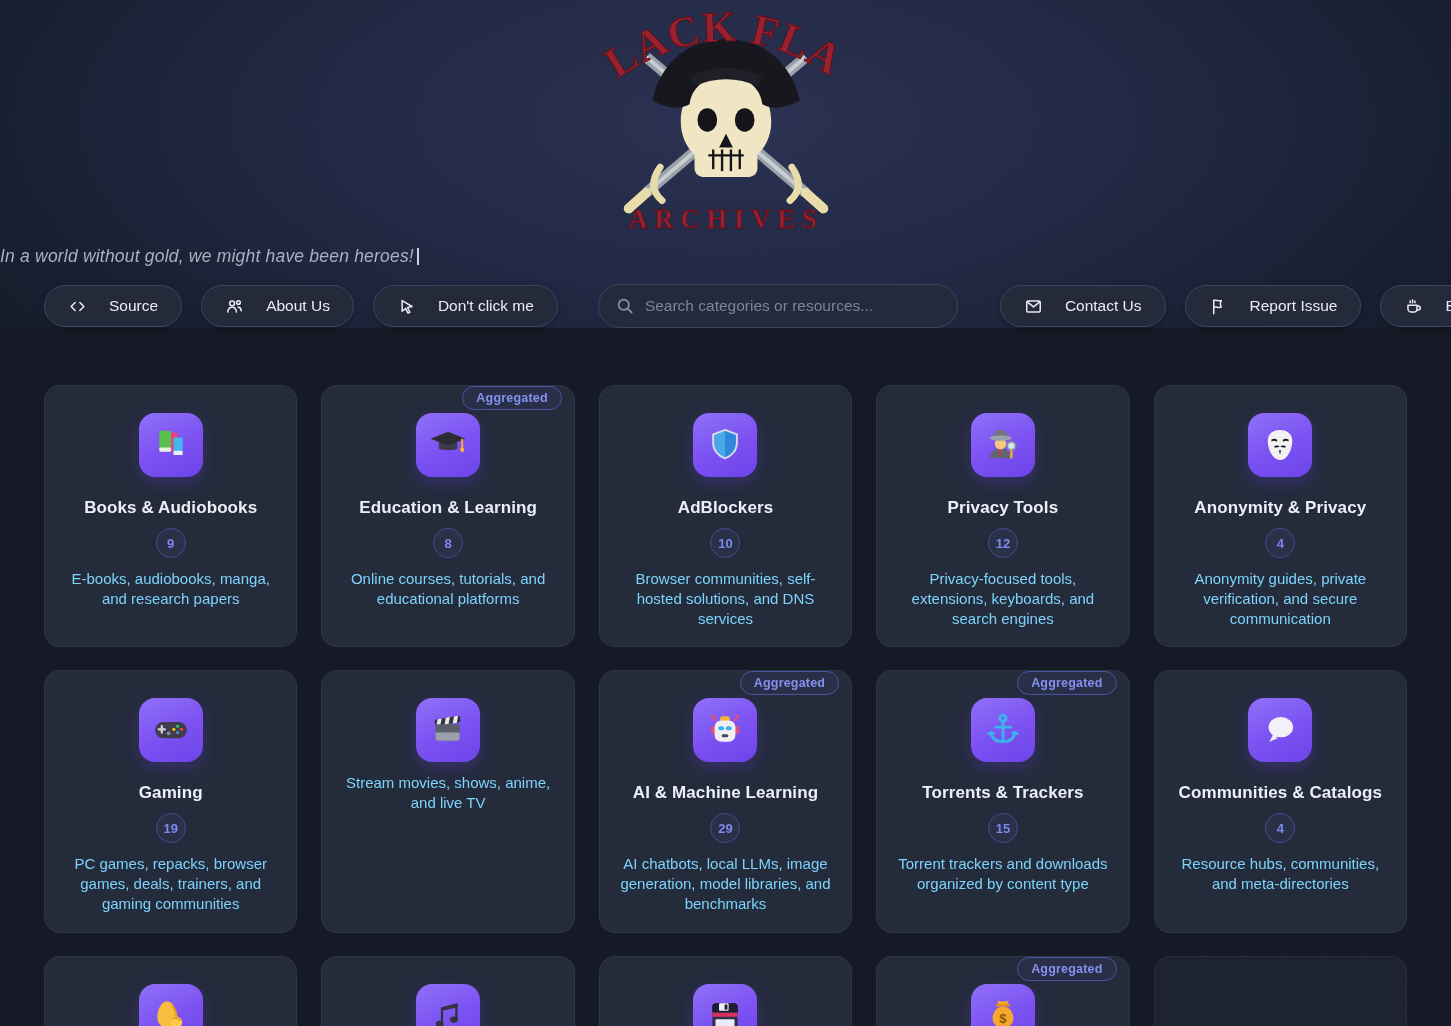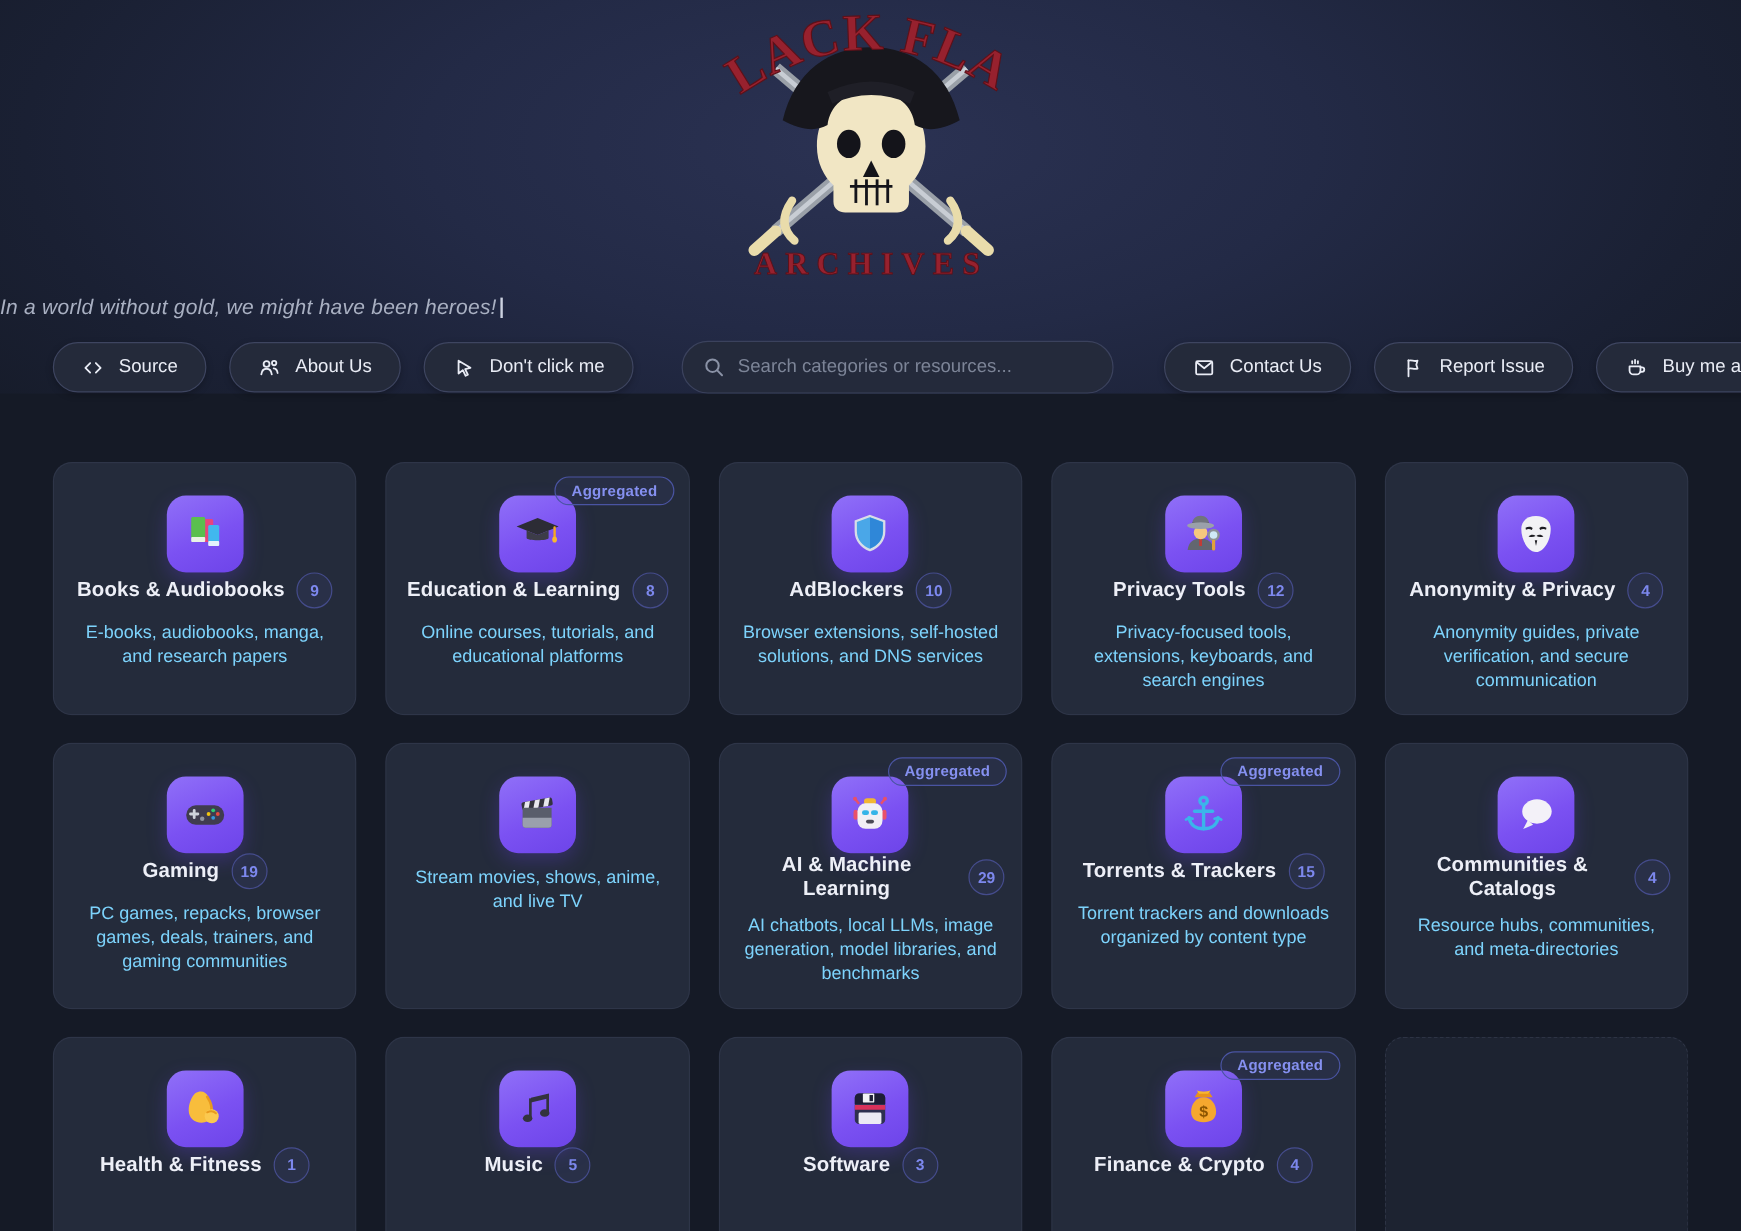--- a/index.html
+++ b/index.html
@@ -27,21 +27,21 @@
   .caret { display:inline-block; width:2px; height:17px; background:#ccd2e0;
     vertical-align:-3px; margin-left:3px; }
 
   
   .toolbar {
     display:flex; align-items:center; justify-content:space-between;
     padding:0 44px; margin-top:17px;
   }
   .nav-group { display:flex; align-items:center; gap:19px; }
   .pill-btn {
-    display:inline-flex; align-items:center; gap:12px;
+    display:inline-flex; align-items:center; gap:22px;
     height:42px; padding:0 23px; border-radius:21px;
     background:#242a3a; border:1px solid #3e4560;
     color:#e9ecf5; font-size:15.5px; font-family:inherit; cursor:pointer;
     box-shadow:0 2px 6px rgba(0,0,0,.25); white-space:nowrap;
   }
   .btn-icon { display:inline-flex; align-items:center; }
   .btn-icon svg { display:block; }
 
   .search-wrap {
     position:relative; width:360px; height:44px; flex:0 0 auto;
@@ -66,36 +66,36 @@
     border:1px solid rgba(140,150,190,.10); border-radius:16px;
     min-height:198px; padding:27px 14px 18px; text-align:center;
     cursor:pointer;
   }
   .card.empty {
     background:rgba(36,43,59,.55);
     border:1px dashed rgba(140,150,190,.14);
     cursor:default;
   }
   .agg-badge {
-    position:absolute; top:11px; right:12px;
+    position:absolute; top:0; right:12px;
     padding:4px 13px; border-radius:999px;
     border:1px solid #4a54a2; color:#8590f0;
     background:rgba(74,84,162,.10);
     font-size:12.5px; font-weight:bold; letter-spacing:.2px;
   }
   .tile {
     width:64px; height:64px; margin:0 auto; border-radius:16px;
     background:linear-gradient(155deg,#9070f8 0%,#7b51f2 55%,#6d44e9 100%);
     display:flex; align-items:center; justify-content:center;
     box-shadow:0 6px 16px rgba(104,66,232,.28);
   }
   .tile svg { display:block; }
   .title-row {
-    display:flex; align-items:center;
-    justify-content:center; gap:10px;
+    margin-top:21px; display:flex; align-items:center;
+    justify-content:center; gap:10px;flex-direction:column;
   }
   .card-title { font-size:17px; font-weight:bold; color:#edeff7; letter-spacing:.1px; }
   .count-badge {
     width:30px; height:30px; border-radius:50%; flex:0 0 auto;
     border:1.5px solid #454c8c; background:rgba(69,76,140,.16);
     color:#7d88ee; font-size:13px; font-weight:bold;
     display:flex; align-items:center; justify-content:center;
   }
   .card-desc {
     margin:11px auto 0; color:#7dd3fc; font-size:15px; line-height:1.32;
@@ -276,21 +276,21 @@
             <svg width="38" height="38" viewBox="0 0 48 48">
               <path d="M24 5l15 5.5V21c0 9.5-6.5 17-15 20-8.5-3-15-10.5-15-20V10.5z" fill="#4aa7e8" stroke="#d8dee8" stroke-width="2.4"></path>
               <path d="M24 6.5l13.5 5V21c0 8.6-5.8 15.4-13.5 18.2z" fill="#2f87d8"></path>
             </svg>
           </span>
         </div>
     <div class="title-row">
       <h3 class="card-title">AdBlockers</h3>
       <span class="count-badge">10</span>
     </div>
-    <p class="card-desc">Browser extensions, self-hosted solutions, and DNS services</p>
+    <p class="card-desc">Browser communities, self-hosted solutions, and DNS services</p>
   </article>
 
   <article class="card">
 
     <div class="tile">
           <span class="tile-icon">
             <svg width="40" height="40" viewBox="0 0 48 48">
               <path d="M8 40c1-8 6-11.5 13-11.5S33 32 34 40z" fill="#62666f"></path>
               <rect x="19.6" y="28.5" width="2.8" height="7.5" fill="#c23b36"></rect>
               <circle cx="21" cy="22.5" r="6.8" fill="#f6c87e"></circle>

